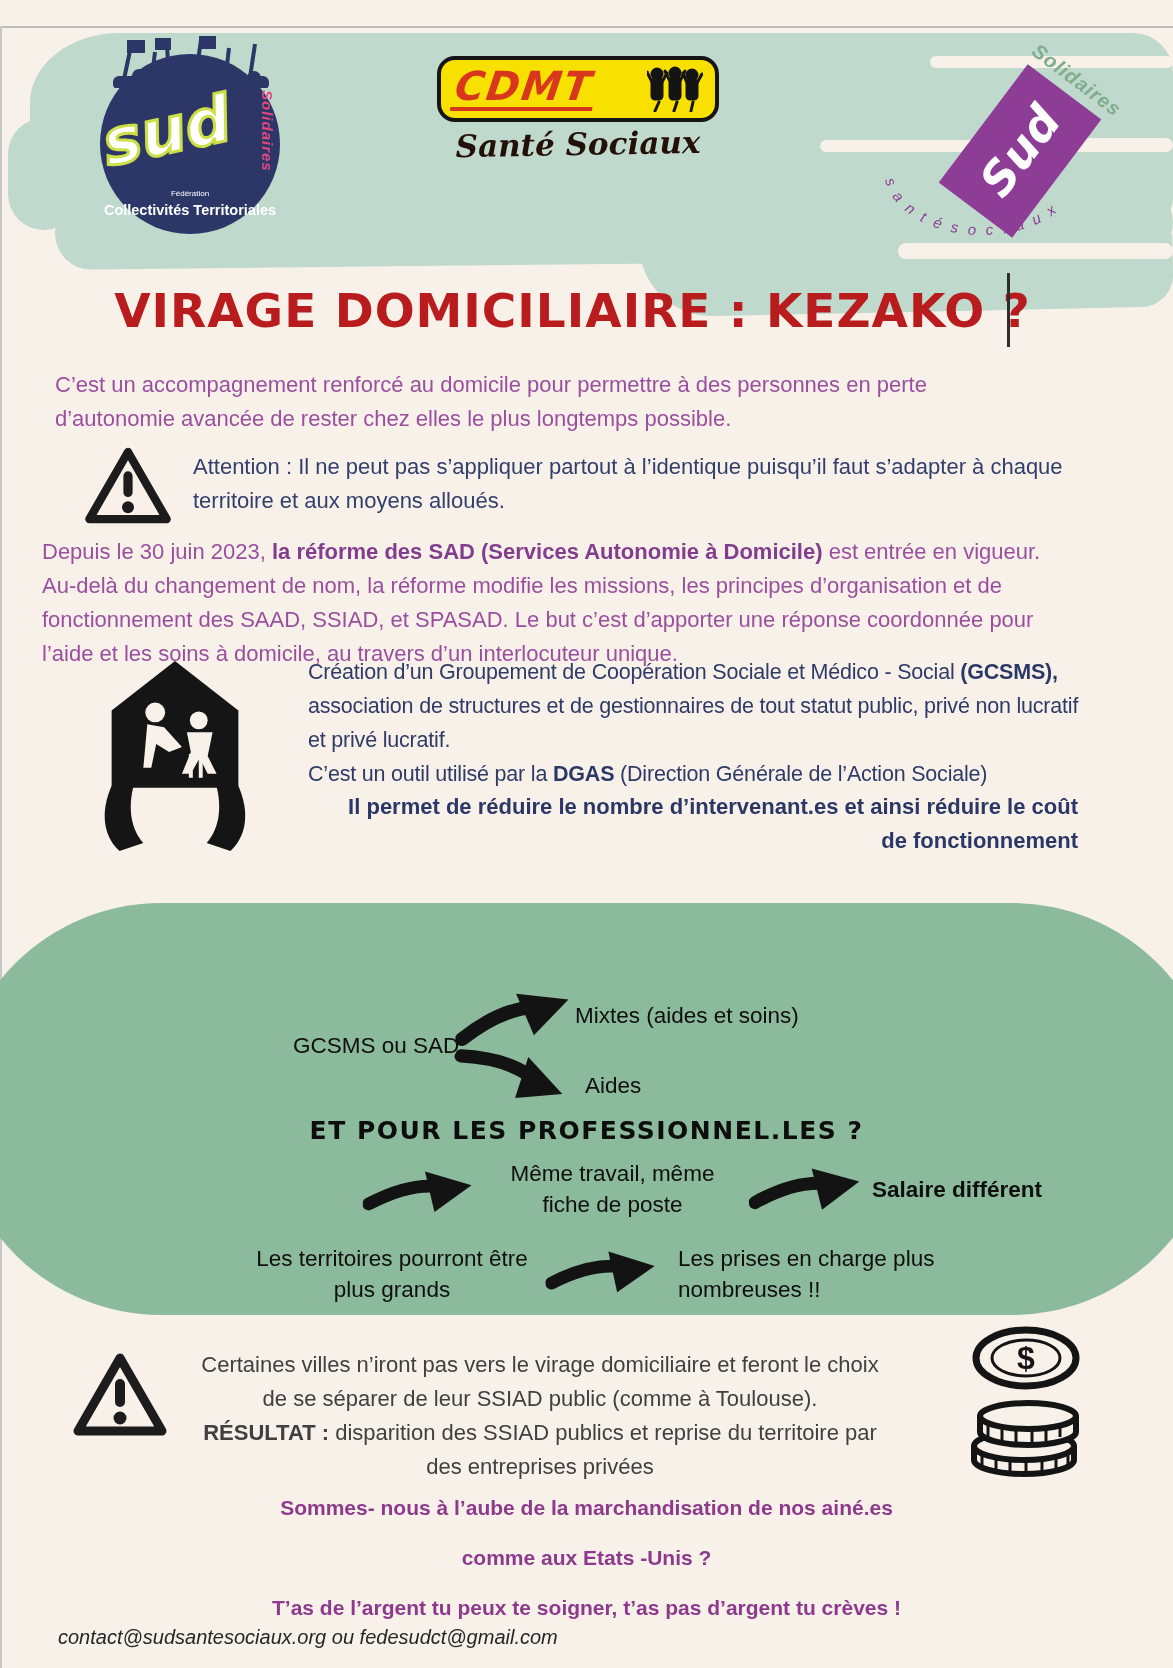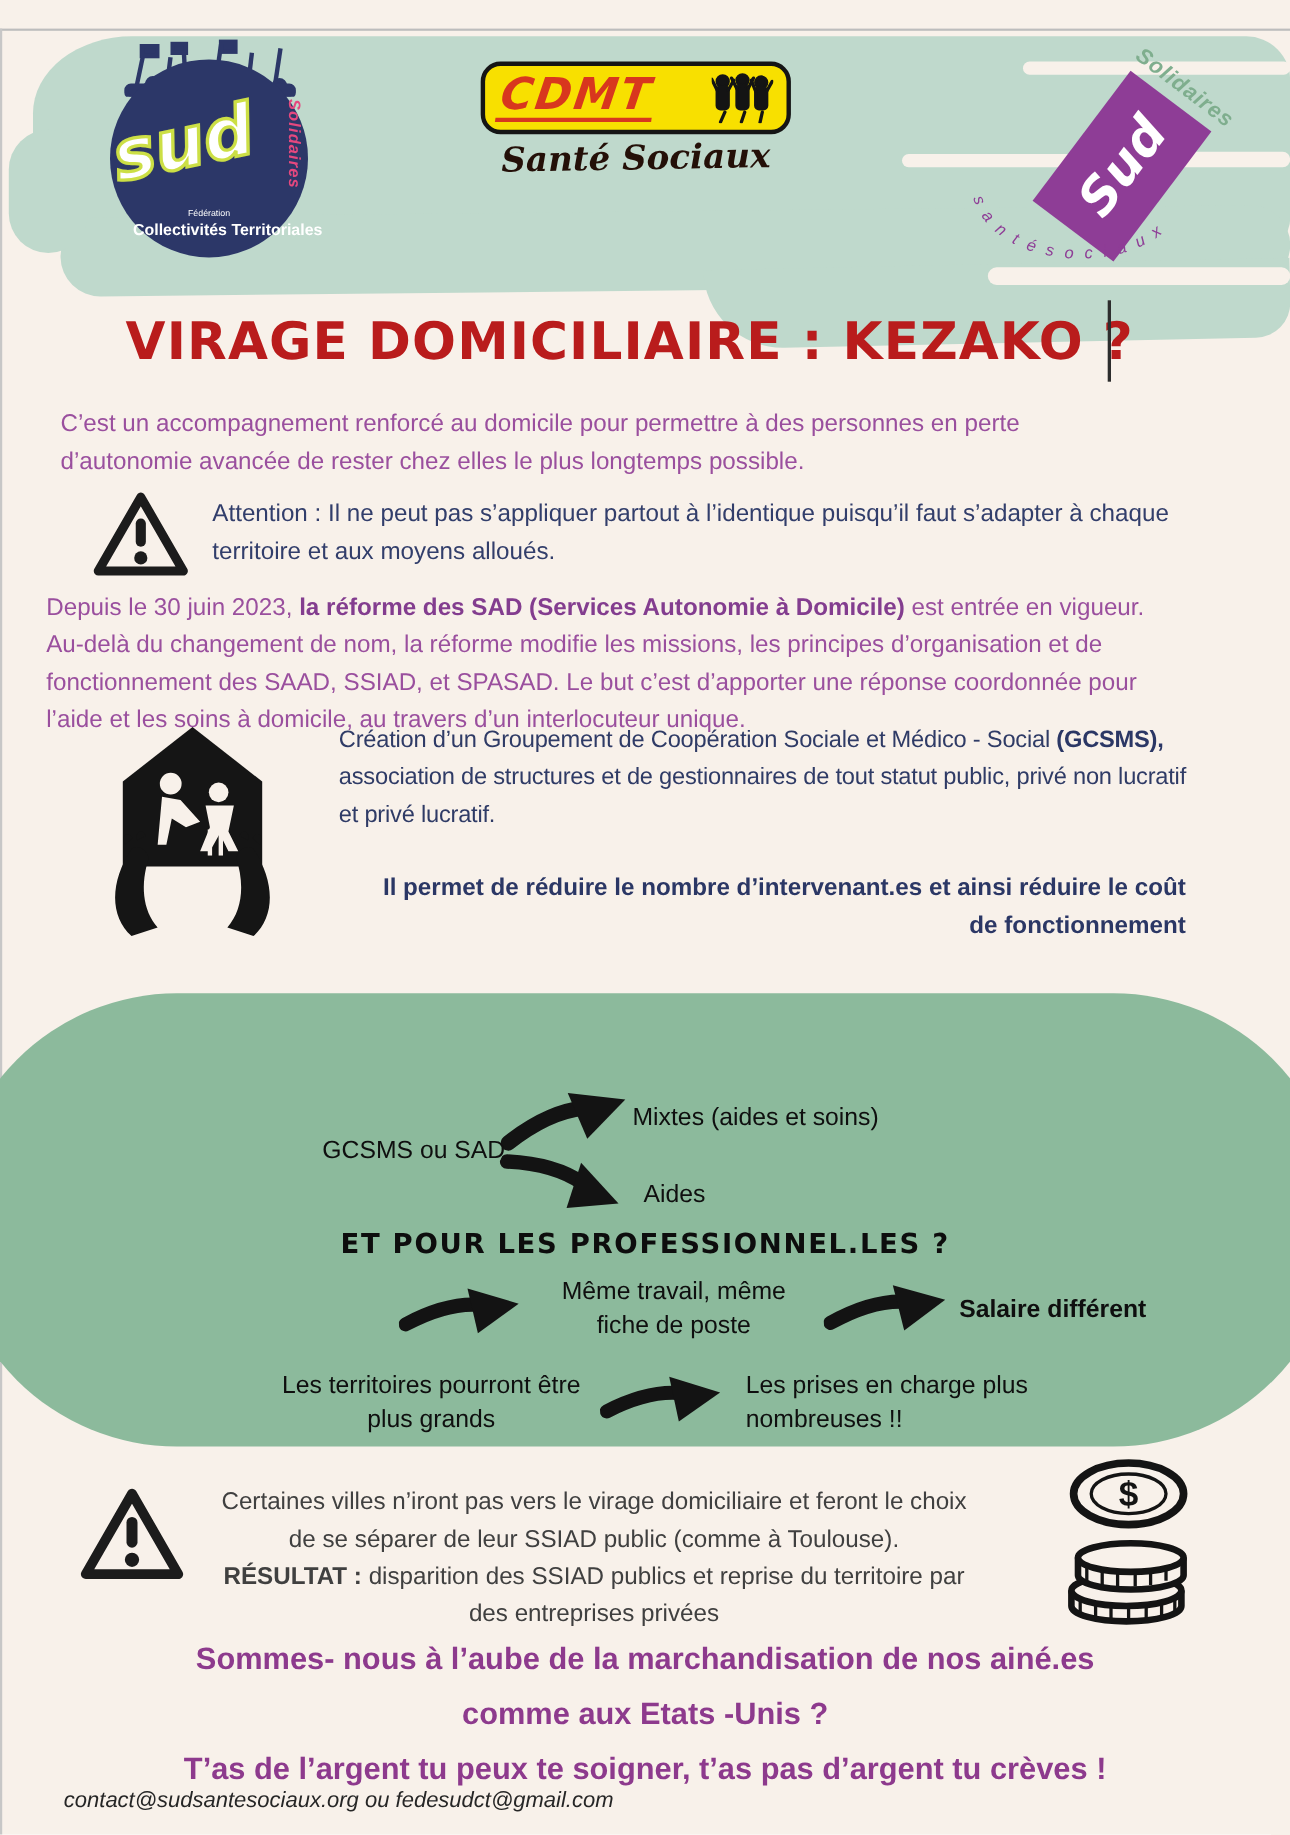--- a/index.html
+++ b/index.html
@@ -24,21 +24,21 @@
   .logo-sudct{left:95px;top:30px;width:195px;height:212px;}
   .crowd{left:14px;top:2px;width:162px;height:56px;}
   .circle{position:absolute;left:5px;top:24px;width:180px;height:180px;border-radius:50%;background:#2c3768;}
   .sud-script{position:absolute;left:2px;top:40px;font-family:"DejaVu Sans",sans-serif;
       font-style:italic;font-weight:900;font-size:64px;color:#ffffff;transform:rotate(-12deg);
       -webkit-text-stroke:3px #ccdf45;text-shadow:0 0 2px #ccdf45;}
   .solid-v{position:absolute;right:4px;top:36px;writing-mode:vertical-rl;font-size:15px;
       font-style:italic;font-weight:700;color:#e5487f;letter-spacing:1px;}
   .fede{position:absolute;left:0;bottom:36px;width:100%;text-align:center;font-size:8px;color:#ffffff;}
   .coll{position:absolute;left:0;bottom:16px;width:100%;text-align:center;font-size:14.5px;
-      font-weight:700;color:#ffffff;margin-left:17px;}
+      font-weight:700;color:#ffffff;}
   
   .cdmt-box{left:437px;top:56px;width:282px;height:66px;background:#f8e000;border:4px solid #151515;
       border-radius:18px;display:flex;align-items:center;justify-content:space-between;
       padding:0 12px;box-sizing:border-box;}
   .cdmt-text{font-family:"DejaVu Sans",sans-serif;font-style:italic;font-weight:900;font-size:40px;
       color:#d8371e;letter-spacing:2px;transform:skewX(-8deg);border-bottom:4px solid #d8371e;
       line-height:0.95;padding:0 2px 2px 2px;}
   .cdmt-fig{width:56px;height:46px;}
   .cdmt-sub{left:437px;top:126px;width:282px;text-align:center;font-family:"DejaVu Serif",serif;
       font-style:italic;font-weight:700;font-size:31px;color:#241008;transform:rotate(-1deg);}
@@ -90,21 +90,21 @@
   .aB{left:452px;top:1046px;width:122px;height:57px;transform:rotate(26deg);}
   .aC{left:362px;top:1166px;width:118px;height:55px;transform:rotate(-5deg);}
   .aD{left:748px;top:1163px;width:120px;height:56px;transform:rotate(-6deg);}
   .aE{left:545px;top:1246px;width:118px;height:55px;transform:rotate(-4deg);}
   
   .warn2-icon{left:70px;top:1345px;width:100px;height:100px;}
   .warn2txt{left:190px;top:1348px;width:700px;text-align:center;font-size:22px;line-height:34px;
       font-weight:500;color:#404040;}
   .warn2txt strong{font-weight:700;}
   .coins{left:948px;top:1320px;width:155px;height:160px;}
-  .closing{left:0;top:1483px;width:1173px;text-align:center;font-size:28px;line-height:50px;
+  .closing{left:0;top:1483px;width:1173px;text-align:center;font-size:21px;line-height:50px;
       font-weight:700;color:#8d3a8d;}
   .contact{left:58px;top:1626px;font-size:20px;font-style:italic;font-weight:500;color:#262626;}
 </style>
 </head>
 <body>
 
 <svg width="0" height="0" style="position:absolute">
   <defs>
     <g id="arrowShape">
       <path d="M6 34 C 34 22, 58 19, 76 22" fill="none" stroke="#131313" stroke-width="13" stroke-linecap="round"></path>
@@ -222,20 +222,21 @@
       <path d="M34 118 C 14 148, 14 180, 34 198 L58 190 C 44 174, 42 150, 50 126 C 46 117, 40 114, 34 118 Z"></path>
       <path d="M28 114 C 24 106, 30 100, 35 108 Z"></path>
         <path d="M39 110 C 37 102, 44 98, 47 106 Z"></path>
       <path d="M146 118 C 166 148, 166 180, 146 198 L122 190 C 136 174, 138 150, 130 126 C 134 117, 140 114, 146 118 Z"></path>
       <path d="M152 114 C 156 106, 150 100, 145 108 Z"></path>
         <path d="M141 110 C 143 102, 136 98, 133 106 Z"></path>
     </g>
   </svg>
   <div class="abs gcsms">
     <p><span>Création d’un Groupement de Coopération Sociale et Médico - Social </span><strong>(GCSMS),</strong><span>  association de structures et de gestionnaires de tout statut public, privé non lucratif et privé lucratif.</span></p>
+    <p><span>C’est un outil utilisé par la </span><strong>DGAS</strong><span> (Direction Générale de l’Action Sociale)</span></p>
   </div>
   <p class="abs highlight">Il permet de réduire  le nombre d’intervenant.es et ainsi réduire le coût de fonctionnement</p>
 
   <div class="abs bubble"></div>
 
   <span class="abs node mixtes">Mixtes (aides et soins)</span>
   <svg class="arrow aA" viewBox="0 0 120 56">
       <use href="#arrowShape"></use>
     </svg>
   <span class="abs node source">GCSMS ou SAD</span>

